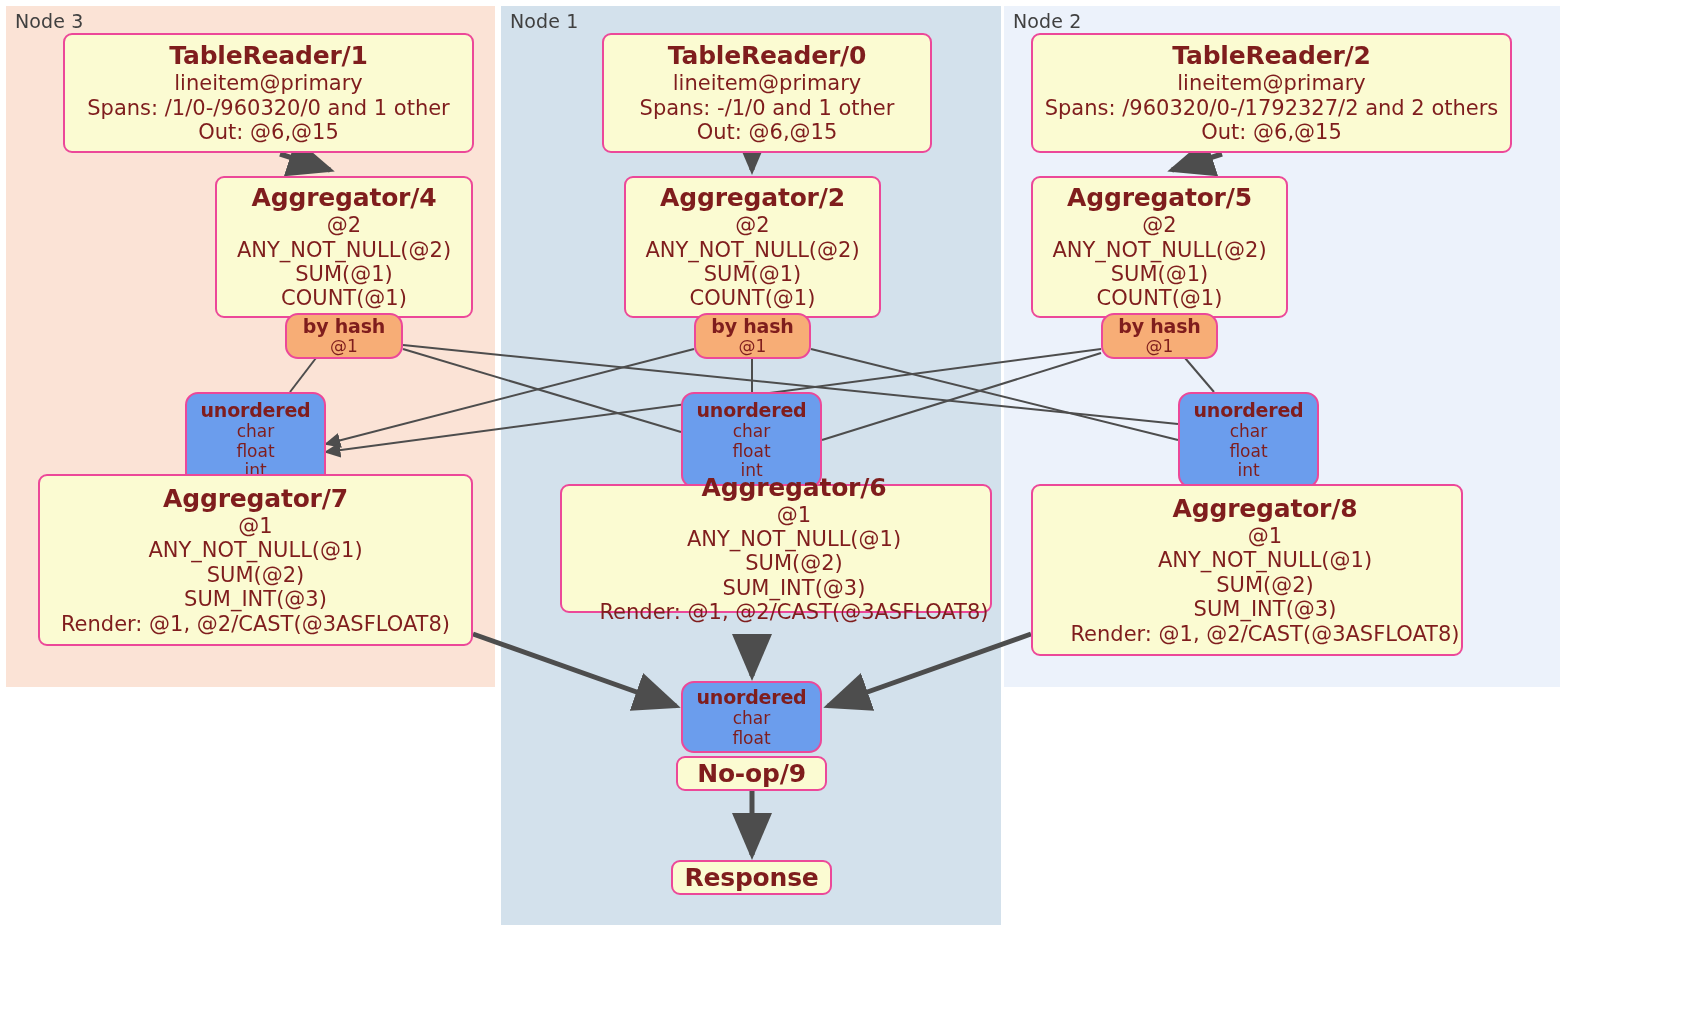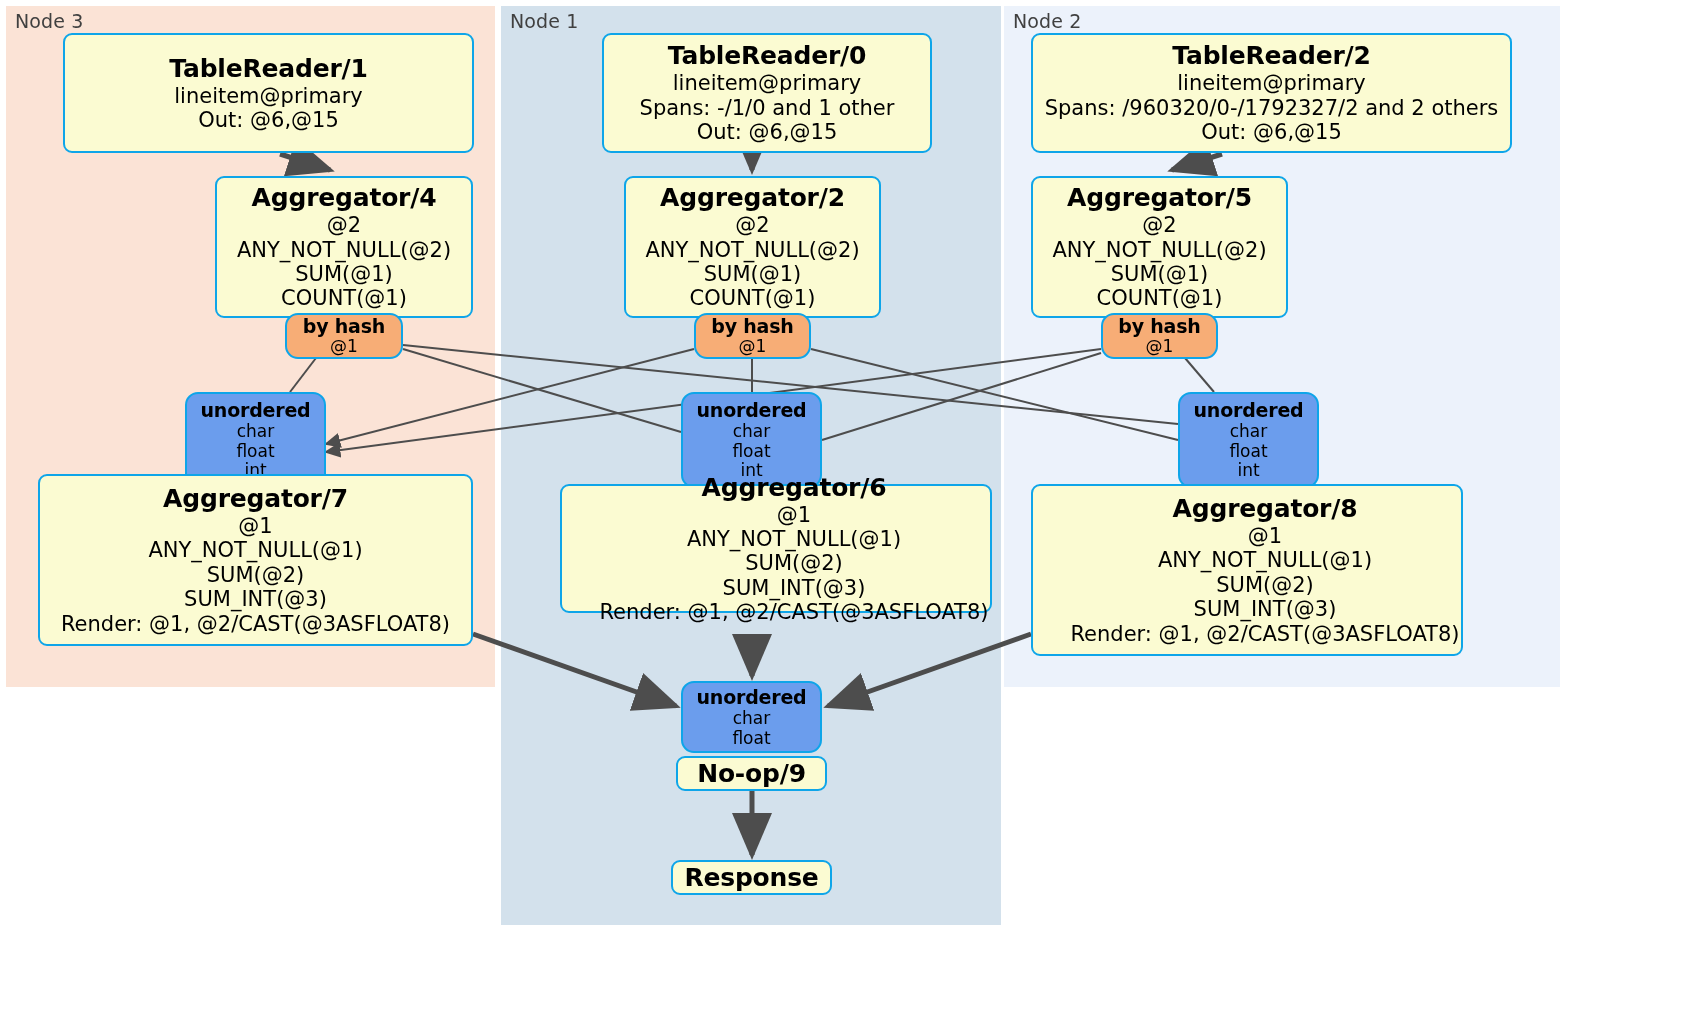--- a/index.html
+++ b/index.html
@@ -20,23 +20,23 @@
   #panel-node3{left:6px;  top:6px;  width:489px; height:681px; background:#fbe3d6;}
   #panel-node1{left:501px;top:6px;  width:500px; height:919px; background:#d3e1ec;}
   #panel-node2{left:1004px;top:6px; width:556px; height:681px; background:#ecf2fb;}
 
   
   #edges{position:absolute;left:0;top:0;width:1706px;height:1016px;pointer-events:none;}
 
   
   .box{
     position:absolute;box-sizing:border-box;text-align:center;
-    border:2px solid #0ea5e9;border-radius:9px;
+    border:2px solid #ec4899;border-radius:9px;
     display:flex;flex-direction:column;justify-content:center;align-items:center;
-    line-height:1.16;color:#000000;
+    line-height:1.16;color:#7f1d1d;
   }
   .proc{background:#fbfbd2;}
   .router{background:#f7ad76;border-radius:13px;}
   .recv{background:#6b9ded;border-radius:13px;}
 
   .ttl{font-weight:bold;font-size:25px;letter-spacing:-.2px;margin-bottom:1px;}
   .ttl-sm{font-weight:bold;font-size:19px;letter-spacing:-.2px;}
   .ln{font-size:21px;white-space:nowrap;}
   .ln-sm{font-size:17px;white-space:nowrap;}
 
@@ -120,20 +120,21 @@
       <path d="M752,656 L752,676" stroke-width="5" marker-end="url(#ahs)"></path>
       <path d="M1031,634 L828,706" stroke-width="5" marker-end="url(#ahs)"></path>
 
       <path d="M752,791 L752,855" stroke-width="5" marker-end="url(#ahs)"></path>
     </g>
   </svg>
 
   <div class="box proc" id="tr1">
     <div class="ttl">TableReader/1</div>
     <div class="ln">lineitem@primary</div>
+    <div class="ln">Spans: /1/0-/960320/0 and 1 other</div>
     <div class="ln">Out: @6,@15</div>
   </div>
 
   <div class="box proc" id="tr0">
     <div class="ttl">TableReader/0</div>
     <div class="ln">lineitem@primary</div>
     <div class="ln">Spans: -/1/0 and 1 other</div>
     <div class="ln">Out: @6,@15</div>
   </div>
 

